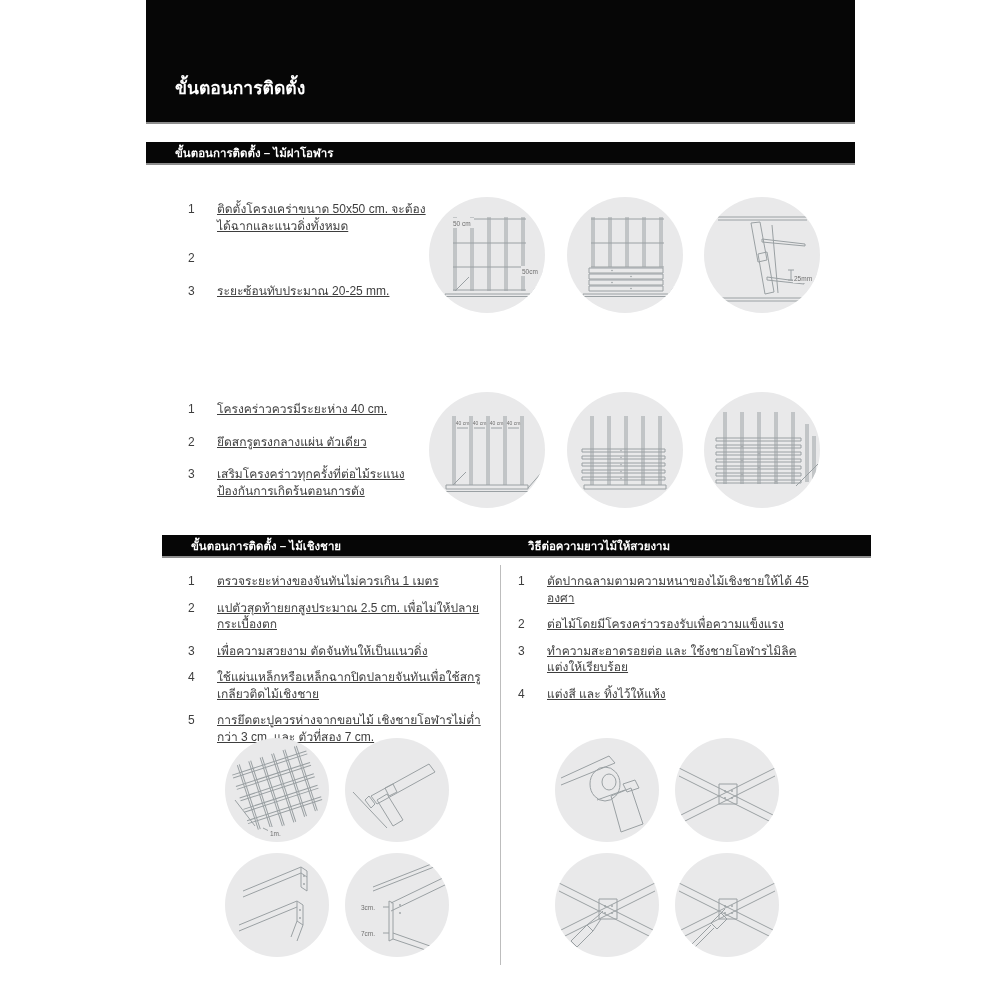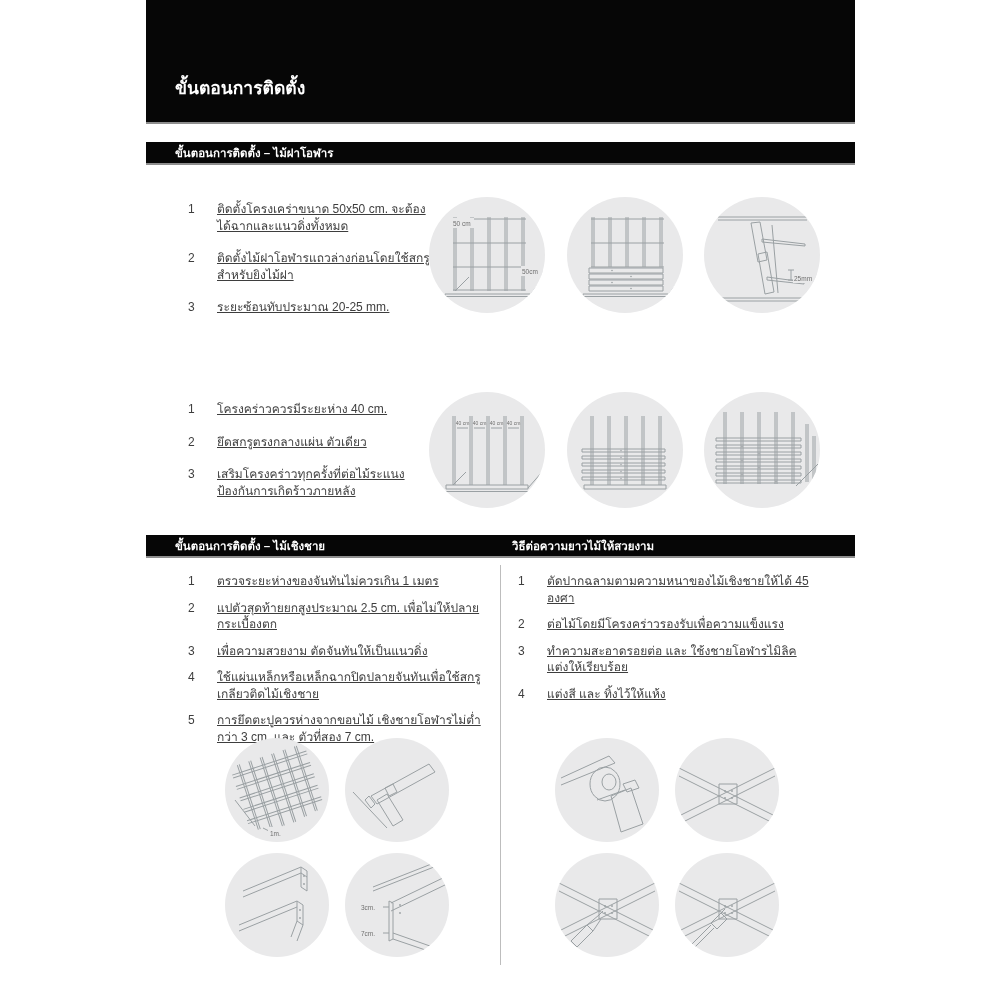--- a/index.html
+++ b/index.html
@@ -8,21 +8,21 @@
   .doc{position:absolute;left:146px;top:0;width:709px;height:856px;}
 
   .header{position:absolute;left:0;top:0;width:709px;height:122px;background:#060606;
           border-bottom:2px solid #8e8e8e;}
   .page-title{position:absolute;left:29px;bottom:20px;color:#ffffff;font-size:17.5px;font-weight:700;}
 
   .bar{position:absolute;left:0;width:709px;height:21px;background:#060606;border-bottom:2px solid #8e8e8e;
        color:#ffffff;font-size:11.5px;font-weight:700;text-decoration:underline;}
   .bar .t{position:absolute;left:29px;top:50%;transform:translateY(-50%);white-space:nowrap;}
   .bar .t2{position:absolute;left:366px;top:50%;transform:translateY(-50%);white-space:nowrap;}
-  #bar1{top:142px;} #bar2{top:339px;} #bar3{top:535px;}
+  #bar1{top:142px;} #bar2{top:339px;} #bar3{top:535px;margin-left:16px;}
 
   .steps{position:absolute;font-size:12px;color:#3e3e3e;line-height:16.5px;}
   .step{display:flex;}
   .step .n{width:29px;flex:none;color:#3e3e3e;}
   .step .x{flex:1;text-decoration:underline;}
   #steps1{left:42px;top:201px;width:248px;} #steps1 .step{margin-bottom:16px;}
   #steps2{left:42px;top:401px;width:248px;} #steps2 .step{margin-bottom:16px;}
   #steps3{left:42px;top:573px;width:300px;} #steps3 .step{margin-bottom:10px;}
   #steps4{left:372px;top:573px;width:300px;} #steps4 .step{margin-bottom:10px;}
 
@@ -53,21 +53,20 @@
     <div class="bar" id="bar1">
       <span class="t">ขั้นตอนการติดตั้ง – ไม้ฝาโอฬาร</span>
     </div>
     <div class="steps" id="steps1">
       <div class="step">
         <span class="n">1</span>
         <span class="x">ติดตั้งโครงเคร่าขนาด 50x50 cm. จะต้องได้ฉากและแนวดิ่งทั้งหมด</span>
       </div>
       <div class="step">
         <span class="n">2</span>
-        <span class="x">ติดตั้งไม้ฝาโอฬารแถวล่างก่อนโดยใช้สกรูสำหรับยิงไม้ฝา</span>
       </div>
       <div class="step">
         <span class="n">3</span>
         <span class="x">ระยะซ้อนทับประมาณ 20-25 mm.</span>
       </div>
     </div>
 
     <div class="circle c116" id="c1a">
       <svg viewBox="0 0 116 116">
         <g stroke="#9aa0a3" stroke-width="1" fill="none">
@@ -117,21 +116,21 @@
       <div class="step">
         <span class="n">1</span>
         <span class="x">โครงคร่าวควรมีระยะห่าง 40 cm.</span>
       </div>
       <div class="step">
         <span class="n">2</span>
         <span class="x">ยึดสกรูตรงกลางแผ่น ตัวเดียว</span>
       </div>
       <div class="step">
         <span class="n">3</span>
-        <span class="x">เสริมโครงคร่าวทุกครั้งที่ต่อไม้ระแนง ป้องกันการเกิดร้าวภายหลัง</span>
+        <span class="x">เสริมโครงคร่าวทุกครั้งที่ต่อไม้ระแนง ป้องกันการเกิดร้นตอนการตัง</span>
       </div>
     </div>
 
     <div class="circle c116" id="c2a">
       <svg viewBox="0 0 116 116">
         <g stroke="#9aa0a3" stroke-width="1" fill="none">
           <path d="M24 24V93 M26 24V93 M41 24V93 M43 24V93 M58 24V93 M60 24V93 M75 24V93 M77 24V93 M92 24V93 M94 24V93"></path>
           <path d="M17 93H99 M17 97H99 M17 93V97 M99 93V97 M17 99.5H99"></path>
           <path d="M99 96L113 80 M24 93L37 80"></path>
           <path d="M28 36H39 M45 36H56 M62 36H73 M79 36H90"></path>

